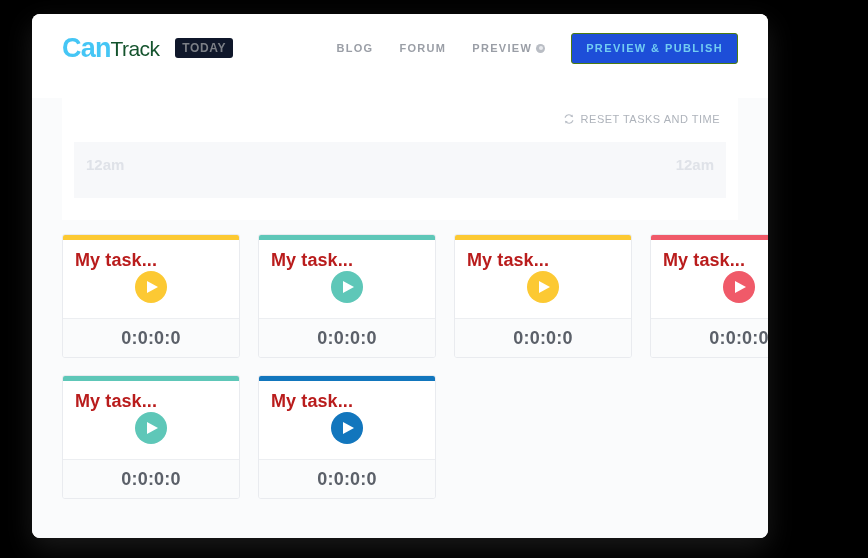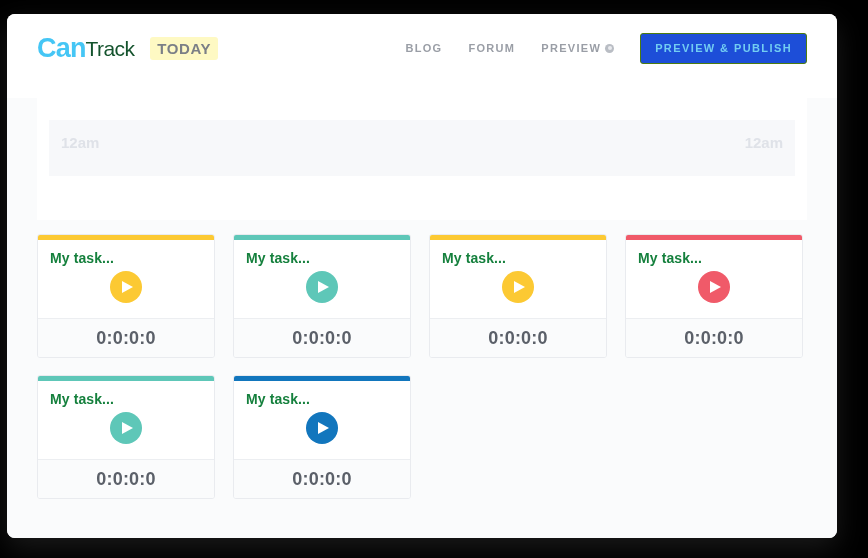--- a/index.html
+++ b/index.html
@@ -7,23 +7,23 @@
     padding: 0;
     background: #000000;
     width: 868px;
     height: 558px;
     overflow: hidden;
     font-family: "Liberation Sans", sans-serif;
   }
 
   #app-window {
     position: absolute;
-    left: 7px;
+    left: 32px;
     top: 14px;
-    width: 830px;
+    width: 736px;
     height: 524px;
     background: #ffffff;
     border-radius: 8px;
     overflow: hidden;
     box-shadow: 0 10px 28px rgba(255,255,255,0.10);
   }
 
   
   #app-header {
     height: 68px;
@@ -49,25 +49,25 @@
   .brand-track {
     font-size: 21px;
     font-weight: normal;
     color: #14532d;
     letter-spacing: -0.6px;
     line-height: 1;
   }
 
   #today-badge {
     margin-left: 16px;
-    font-size: 15px;
+    font-size: 12px;
     font-weight: bold;
     color: #7b7f86;
     letter-spacing: 0.6px;
-    background: #fef9c3;
+    background: #0f172a;
     padding: 4px 7px;
     border-radius: 3px;
     line-height: 1;
   }
 
   #header-nav {
     margin-left: auto;
     display: flex;
     align-items: center;
   }
@@ -201,23 +201,23 @@
   }
 
   .task-main {
     flex: 1;
     position: relative;
     padding: 10px 12px 0 12px;
     box-sizing: border-box;
   }
 
   .task-title {
-    font-size: 14px;
-    font-weight: bold;
-    color: #15803d;
+    font-size: 18px;
+    font-weight: bold;
+    color: #b91c1c;
     letter-spacing: 0.1px;
   }
 
   .play-button {
     position: absolute;
     left: 50%;
     transform: translateX(-50%);
     top: 31px;
     width: 32px;
     height: 32px;
@@ -326,20 +326,31 @@
       </a>
       <button id="preview-publish-button">PREVIEW &amp; PUBLISH</button>
     </div>
 
   </div>
 
   <div id="app-body">
 
     <div id="timeline-panel">
 
+      <div id="timeline-header">
+        <button id="reset-button">
+          <svg id="reset-icon" width="12" height="12" viewBox="0 0 12 12">
+            <path d="M2.2 4.3A4 4 0 0 1 9.3 3.6" fill="none" stroke="#b9bec6" stroke-width="1.2" stroke-linecap="round"></path>
+            <path d="M9.8 7.7A4 4 0 0 1 2.7 8.4" fill="none" stroke="#b9bec6" stroke-width="1.2" stroke-linecap="round"></path>
+            <path d="M9.6 1.4l0 2.4l-2.4 0z" fill="#b9bec6"></path>
+            <path d="M2.4 10.6l0-2.4l2.4 0z" fill="#b9bec6"></path>
+          </svg>
+          <span>RESET TASKS AND TIME</span>
+        </button>
+      </div>
 
       <div id="timeline-strip">
         <span class="timeline-label" id="timeline-label-start">12am</span>
         <span class="timeline-label" id="timeline-label-end">12am</span>
       </div>
 
     </div>
 
     <div id="task-grid">
 

